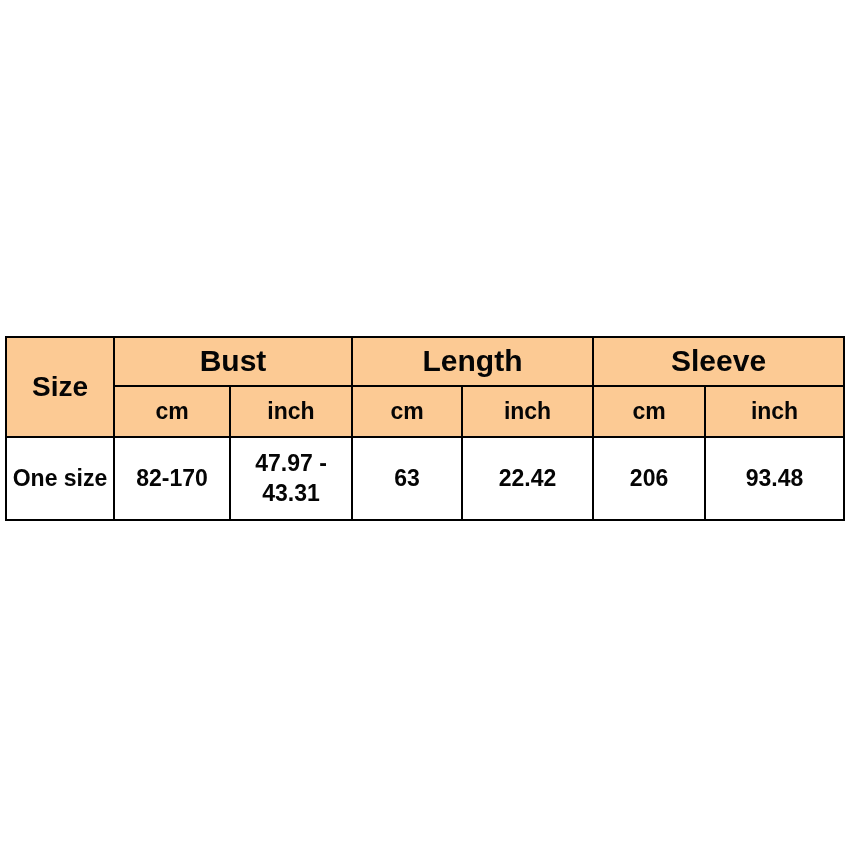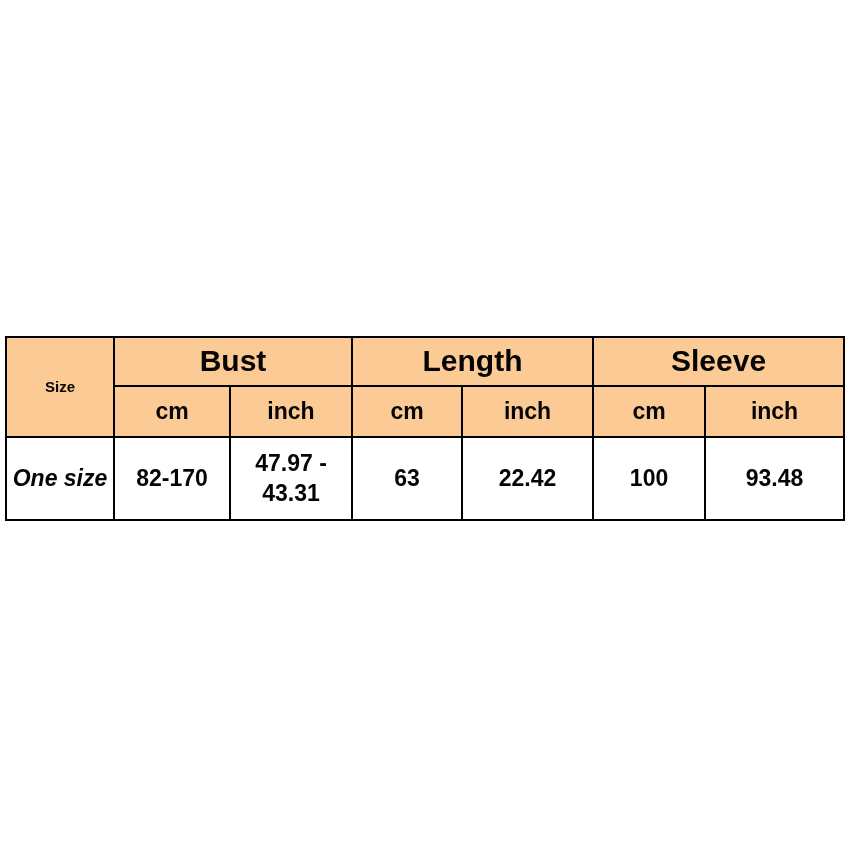--- a/index.html
+++ b/index.html
@@ -54,23 +54,23 @@
   .col-size   { width: 108px; }
   .col-bcm    { width: 116px; }
   .col-binch  { width: 122px; }
   .col-scm    { width: 110px; }
   .col-sinch  { width: 131px; }
   .col-lcm    { width: 112px; }
   .col-linch  { width: 139px; }
 
   .th-group   { font-size: 30px; height: 47px; }
   .th-unit    { font-size: 23px; height: 49px; margin-left: 24px; }
-  .th-size    { font-size: 15px; margin-left: 47px; }
+  .th-size    { font-size: 28px; margin-left: 47px; }
   .td-cell    { font-size: 23px; height: 81px; }
-  .td-size    { font-size: 23px; font-style: italic; }
+  .td-size    { font-size: 23px; }
 </style>
 </head>
 <body>
 
 <div id="size-chart-wrap">
   <table class="size-chart">
     <colgroup>
       <col class="col-size">
       <col class="col-bcm">
       <col class="col-binch">
@@ -95,18 +95,18 @@
         <th class="th-unit">inch</th>
       </tr>
     </thead>
     <tbody>
       <tr>
         <td class="td-cell td-size">One size</td>
         <td class="td-cell">82-170</td>
         <td class="td-cell">47.97 - 43.31</td>
         <td class="td-cell">63</td>
         <td class="td-cell">22.42</td>
-        <td class="td-cell">100</td>
+        <td class="td-cell">206</td>
         <td class="td-cell">93.48</td>
       </tr>
     </tbody>
   </table>
 </div>
 
 </body></html>

